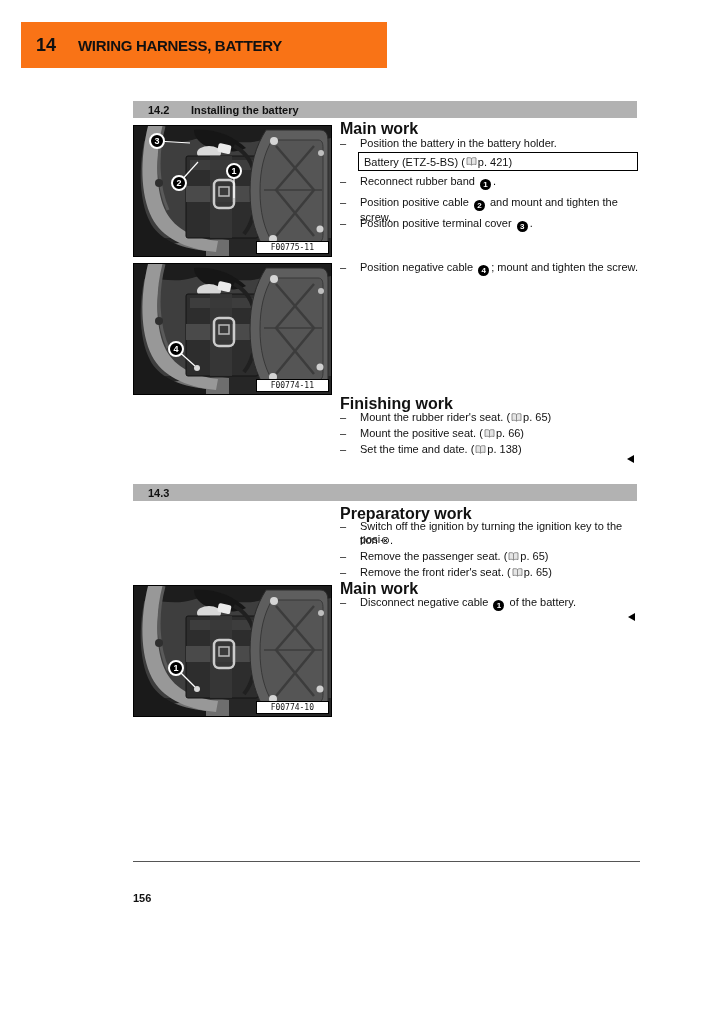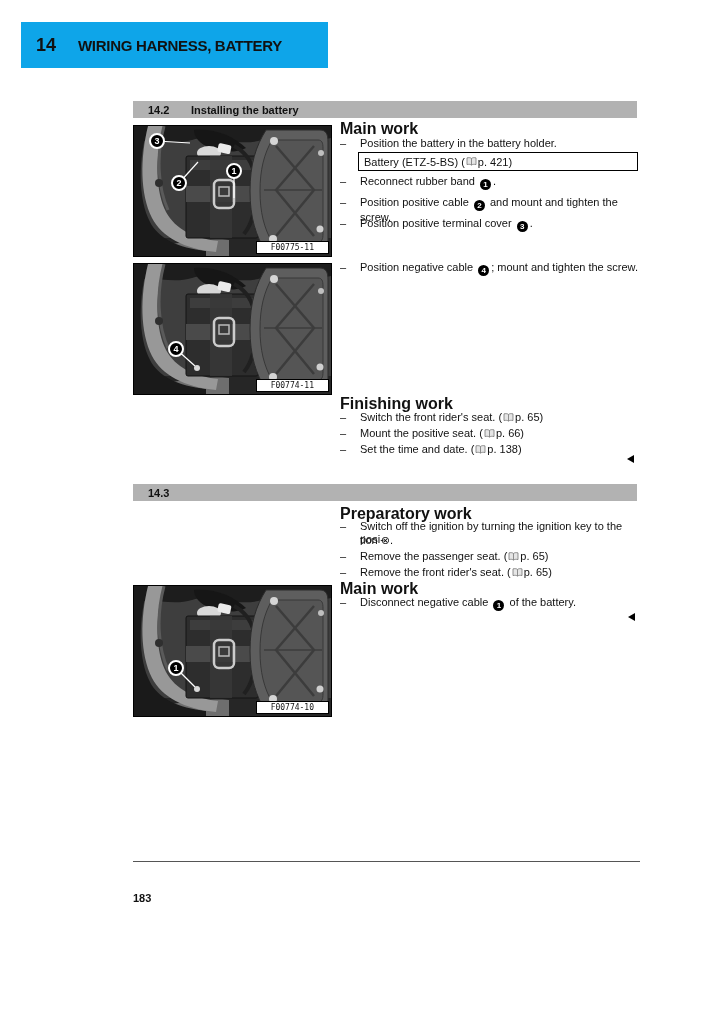--- a/index.html
+++ b/index.html
@@ -1,20 +1,20 @@
 <!DOCTYPE html>
 <html><head>
 <meta charset="utf-8">
 <style>
   html,body{margin:0;padding:0;background:#fff;}
   .page{position:relative;width:714px;height:1011px;background:#fff;overflow:hidden;
         font-family:"Liberation Sans",sans-serif;color:#111;}
 
   
-  .chapter-bar{position:absolute;left:21px;top:22px;width:307px;height:46px;background:#0ea5e9;
+  .chapter-bar{position:absolute;left:21px;top:22px;width:366px;height:46px;background:#f97316;
                display:flex;align-items:center;}
   .chap-num{font-weight:bold;font-size:18px;margin-left:15px;width:42px;}
   .chap-title{font-weight:bold;font-size:15px;letter-spacing:-0.3px;}
 
   
   .section-bar{position:absolute;left:133px;width:504px;height:17px;background:#b2b2b2;
                display:flex;align-items:center;font-weight:bold;font-size:11px;}
   .sec-num{margin-left:15px;width:43px;}
   .bar-142{top:101px;}
   .bar-143{top:484px;}
@@ -158,21 +158,21 @@
 
   <div class="line" style="top:261px">
     <span class="dash">–</span>
     <span><span>Position negative cable </span><span class="nbadge">4</span><span>; mount and tighten the screw.</span></span>
   </div>
 
   <div class="bold-h" style="top:397px">Finishing work</div>
 
   <div class="line" style="top:411px">
     <span class="dash">–</span>
-    <span><span>Switch the front rider's seat. (</span><svg class="bookicon" viewBox="0 0 12 10">
+    <span><span>Mount the rubber rider's seat. (</span><svg class="bookicon" viewBox="0 0 12 10">
           <use href="#book-glyph"></use>
         </svg><span>p. 65)</span></span>
   </div>
   <div class="line" style="top:427px">
     <span class="dash">–</span>
     <span><span>Mount the positive seat. (</span><svg class="bookicon" viewBox="0 0 12 10">
           <use href="#book-glyph"></use>
         </svg><span>p. 66)</span></span>
   </div>
   <div class="line" style="top:443px">
@@ -224,15 +224,15 @@
     <svg class="scene" viewBox="0 0 197 130">
       <use href="#photo-base"></use>
       <path d="M42,82 L61,101" stroke="#fff" stroke-width="1.2"></path>
       <circle cx="63" cy="103" r="3" fill="#d8d8d8"></circle>
     </svg>
     <span class="badge" style="left:42px;top:82px">1</span>
     <span class="figcode">F00774-10</span>
   </div>
 
   <div class="footer-rule"></div>
-  <div class="page-num">183</div>
+  <div class="page-num">156</div>
 
 </div>
 
 </body></html>

